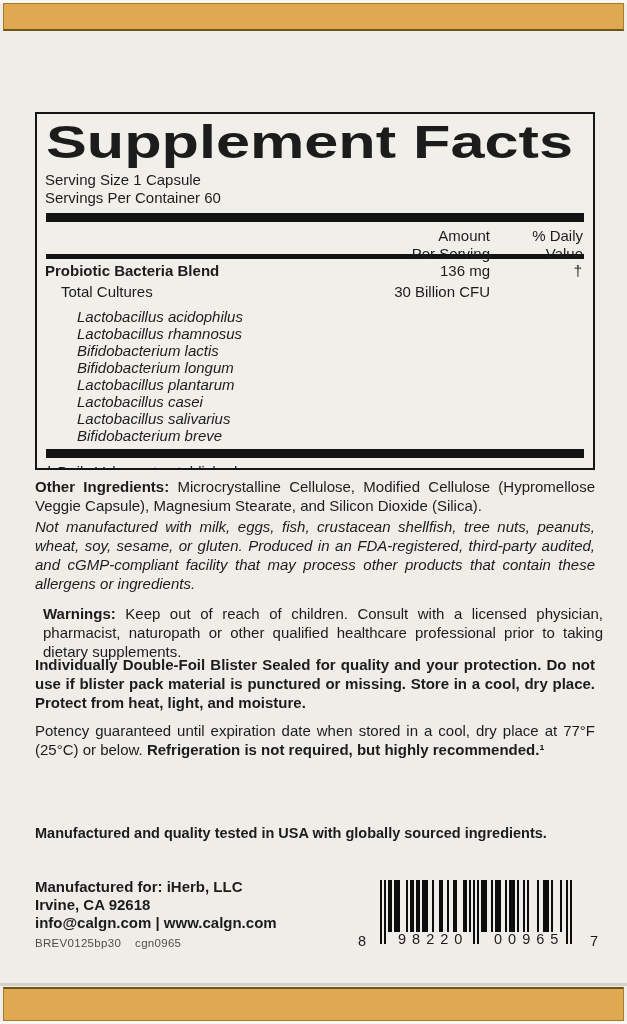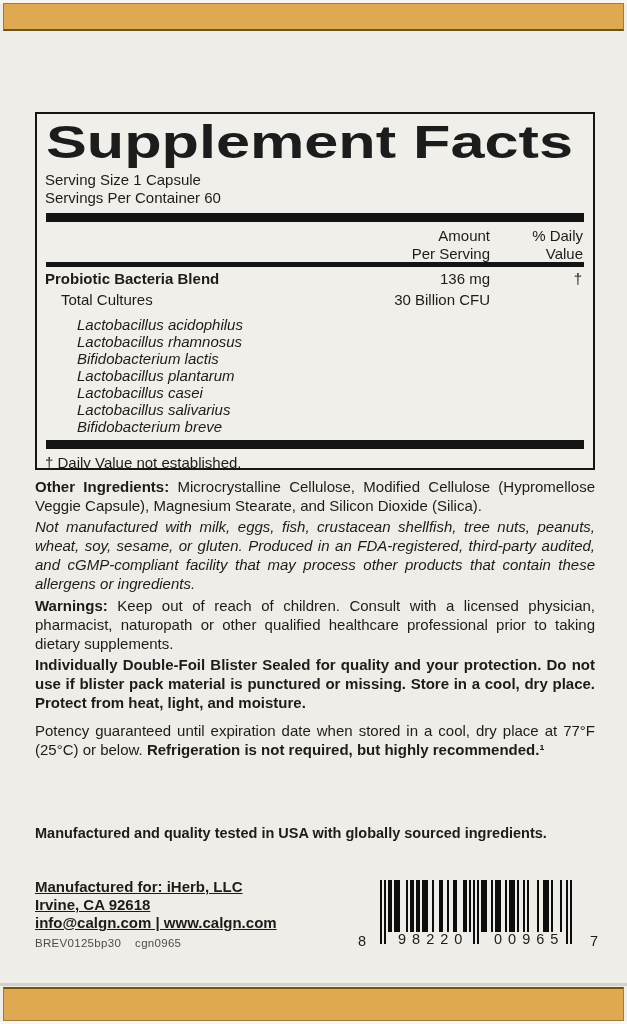--- a/index.html
+++ b/index.html
@@ -22,34 +22,34 @@
   
   .sf-box { position:absolute; left:35px; top:112px; width:560px; height:358px;
             border:2.5px solid #161616; padding:3px 8px 0 8px; overflow:hidden; background:#f1efe9; }
   .sf-title { font-weight:bold; font-size:46px; line-height:48px; white-space:nowrap;
               transform:scaleX(1.33); transform-origin:0 50%; margin:1px 0 5px 1px; letter-spacing:0; }
   .sf-line { font-size:15px; line-height:18px; }
   .bar { background:#141414; margin:0 1px; }
   .bar-thick { height:9px; margin-top:6px; }
   .bar-mid { height:5px; }
   .bar-bottom { height:9px; margin-top:5px; }
-  .sf-headrow { position:relative; height:40px; padding-top:5px; }
+  .sf-headrow { position:relative; height:32px; padding-top:5px; }
   .sf-headcol { position:absolute; text-align:right; font-size:15px; line-height:18px; top:5px; }
   .col-amount { right:95px; }
   .col-dv { right:2px; }
   .sf-row { position:relative; font-size:15px; line-height:19px; margin-top:2px; }
   .sf-row .amt { position:absolute; right:95px; top:0; }
   .sf-row .dv  { position:absolute; right:3px; top:0; }
   .indent1 { padding-left:16px; }
   .strains { padding-left:32px; font-style:italic; font-size:15px; line-height:17px; margin-top:7px; }
   .sf-footnote { font-size:15px; line-height:19px; margin-top:4px; }
 
   
   .mfr { line-height:18px; font-size:15px; }
-  .mfr .b { font-weight:bold;text-decoration:underline; }
+  .mfr .b { font-weight:bold; }
   .mfr-codes { font-size:11.5px; color:#4c4c4c; margin-top:2px; letter-spacing:0.3px; }
   .mfr-codes span { margin-right:14px; }
 
   
   .barcode { position:absolute; left:352px; top:880px; width:248px; height:75px; }
   .bc-bars { position:absolute; left:28px; right:28px; top:0; height:66px; display:flex; align-items:flex-start; }
   .bc-bars div { flex-shrink:0; }
   .m-bar-short { height:52px; background:#0d0d0d; }
   .m-bar-tall  { height:64px; background:#0d0d0d; }
   .m-space { height:52px; background:transparent; }
@@ -89,34 +89,35 @@
       <span class="dv">†</span>
     </div>
     <div class="sf-row">
       <span class="indent1">Total Cultures</span>
       <span class="amt">30 Billion CFU</span>
     </div>
     <div class="strains">
       <div>Lactobacillus acidophilus</div>
       <div>Lactobacillus rhamnosus</div>
       <div>Bifidobacterium lactis</div>
+      <div>Bifidobacterium longum</div>
       <div>Lactobacillus plantarum</div>
       <div>Lactobacillus casei</div>
       <div>Lactobacillus salivarius</div>
       <div>Bifidobacterium breve</div>
     </div>
     <div class="bar bar-bottom"></div>
     <div class="sf-footnote">† Daily Value not established.</div>
   </div>
 
   <p class="sec justify" style="top:477px; margin:0;"><b>Other Ingredients:</b> <span>Microcrystalline Cellulose, Modified Cellulose (Hypromellose Veggie Capsule), Magnesium Stearate, and Silicon Dioxide (Silica).</span></p>
 
   <p class="sec justify italic" style="top:517px; margin:0;">Not manufactured with milk, eggs, fish, crustacean shellfish, tree nuts, peanuts, wheat, soy, sesame, or gluten. Produced in an FDA-registered, third-party audited, and cGMP-compliant facility that may process other products that contain these allergens or ingredients.</p>
 
-  <p class="sec justify" style="top:596px; margin:0;"><b>Warnings:</b> <span>Keep out of reach of children. Consult with a licensed physician, pharmacist, naturopath or other qualified healthcare professional prior to taking dietary supplements.</span></p>
+  <p class="sec justify" style="top:596px; margin:8px;"><b>Warnings:</b> <span>Keep out of reach of children. Consult with a licensed physician, pharmacist, naturopath or other qualified healthcare professional prior to taking dietary supplements.</span></p>
 
   <p class="sec justify semibold" style="top:655px; margin:0;">Individually Double-Foil Blister Sealed for quality and your protection. Do not use if blister pack material is punctured or missing. Store in a cool, dry place. Protect from heat, light, and moisture.</p>
 
   <p class="sec justify" style="top:721px; margin:0;"><span>Potency guaranteed until expiration date when stored in a cool, dry place at 77°F (25°C) or below.</span> <b>Refrigeration is not required, but highly recommended.¹</b></p>
 
   <p class="sec semibold" style="top:824px; margin:0; font-size:14.5px;">Manufactured and quality tested in USA with globally sourced ingredients.</p>
 
   <div class="sec mfr" style="top:878px;">
     <div class="b">Manufactured for: iHerb, LLC</div>
     <div class="b">Irvine, CA 92618</div>

